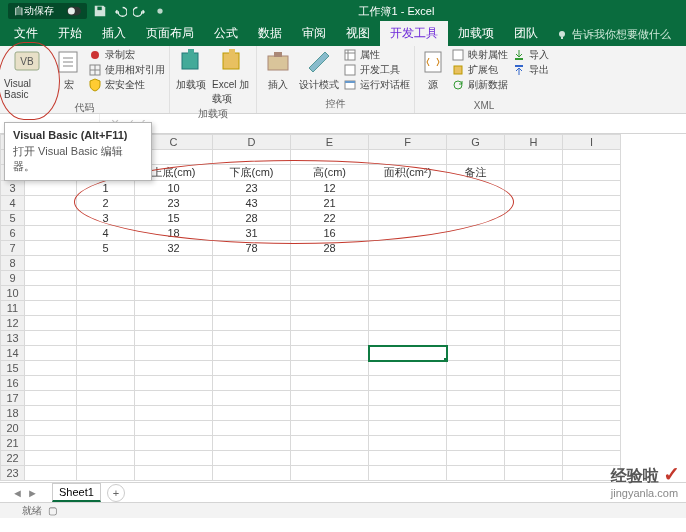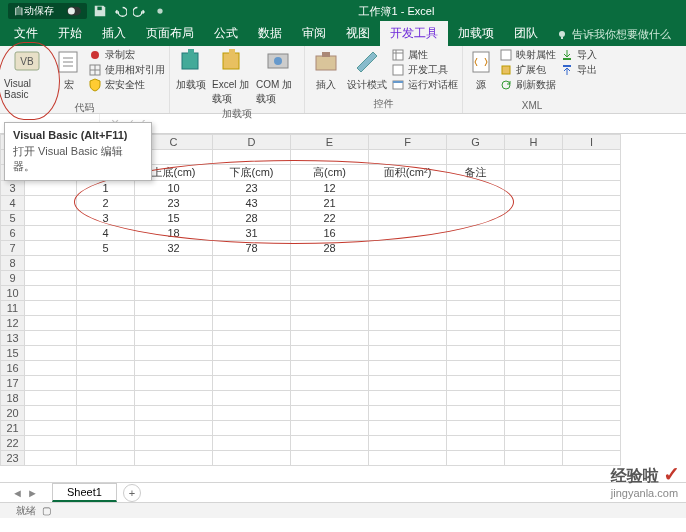--- a/index.html
+++ b/index.html
@@ -64,26 +64,26 @@
   
   .sel { outline: 2px solid #0f7b42; outline-offset: -1px; position: relative; }
   .sel::after { content: ""; position: absolute; right: -3px; bottom: -3px; width: 5px; height: 5px; background: #0f7b42; }
 
   
   .data-ellipse { position: absolute; left: 74px; top: 26px; width: 440px; height: 84px; border: 1px solid #c4392d; border-radius: 50%; pointer-events: none; }
 
   
   .sheettabs { position: absolute; bottom: 30px; left: 0; right: 0; height: 20px; background: #fff; border-top: 1px solid #d4d4d4; display: flex; align-items: center; font-size: 11px; }
   .nav-arrows { width: 50px; display: flex; justify-content: center; gap: 4px; color: #888; }
-  .sheet-tab { padding: 2px 14px; border: 1px solid #ccc; border-bottom: none; background: #fff; margin-left: 2px; }
+  .sheet-tab { padding: 2px 6px; border: 1px solid #ccc; border-bottom: none; background: #fff; margin-left: 2px; }
   .sheet-tab.active { border-bottom: 2px solid #0a6c3e; }
   .add-sheet { width: 18px; height: 18px; border: 1px solid #ccc; border-radius: 50%; display: flex; align-items: center; justify-content: center; margin-left: 6px; color: #666; }
 
   
-  .status { position: absolute; bottom: 14px; left: 0; right: 0; height: 16px; background: #f3f3f3; border-top: 1px solid #d4d4d4; display: flex; align-items: center; padding: 0 16px; font-size: 10px; color: #666; }
+  .status { position: absolute; bottom: 14px; left: 0; right: 0; height: 16px; background: #f3f3f3; border-top: 1px solid #d4d4d4; display: flex; align-items: center; padding: 0 22px; font-size: 10px; color: #666; }
 
   
   .watermark { position: absolute; right: 6px; bottom: 32px; font-size: 16px; font-weight: bold; color: #555; text-align: left; line-height: 1; }
   .watermark .check { color: #c4392d; font-size: 20px; }
   .watermark-sub { font-size: 11px; color: #888; font-weight: normal; }
 </style>
 </head>
 <body>
 
 <div class="titlebar">
@@ -195,27 +195,20 @@
           </svg>
         <span>加载项</span>
       </div>
       <div class="big-btn" style="width:40px">
         <svg class="icn" viewBox="0 0 28 28">
             <rect x="5" y="5" width="16" height="16" fill="#e8c060" stroke="#b90"></rect>
             <rect x="11" y="1" width="6" height="6" fill="#e8c060"></rect>
           </svg>
         <span>Excel 加载项</span>
       </div>
-      <div class="big-btn" style="width:44px">
-        <svg class="icn" viewBox="0 0 28 28">
-            <rect x="4" y="6" width="20" height="14" fill="#ccc" stroke="#888"></rect>
-            <circle cx="14" cy="13" r="4" fill="#69c"></circle>
-          </svg>
-        <span>COM 加载项</span>
-      </div>
     </div>
     <div class="group-label">加载项</div>
   </div>
 
   <div class="group">
     <div class="group-body">
       <div class="big-btn" style="width:34px">
         <svg class="icn" viewBox="0 0 28 28">
             <rect x="4" y="8" width="20" height="14" fill="#d9c49a" stroke="#a87"></rect>
             <rect x="10" y="4" width="8" height="5" fill="#a87"></rect>
@@ -485,20 +478,32 @@
           <td></td>
           <td></td>
           <td></td>
           <td></td>
           <td></td>
           <td></td>
           <td></td>
           <td></td>
         </tr>
     <tr>
+          <th class="rowhdr">14</th>
+          <td></td>
+          <td></td>
+          <td></td>
+          <td></td>
+          <td></td>
+          <td class="sel"></td>
+          <td></td>
+          <td></td>
+          <td></td>
+        </tr>
+    <tr>
           <th class="rowhdr">15</th>
           <td></td>
           <td></td>
           <td></td>
           <td></td>
           <td></td>
           <td></td>
           <td></td>
           <td></td>
           <td></td>

